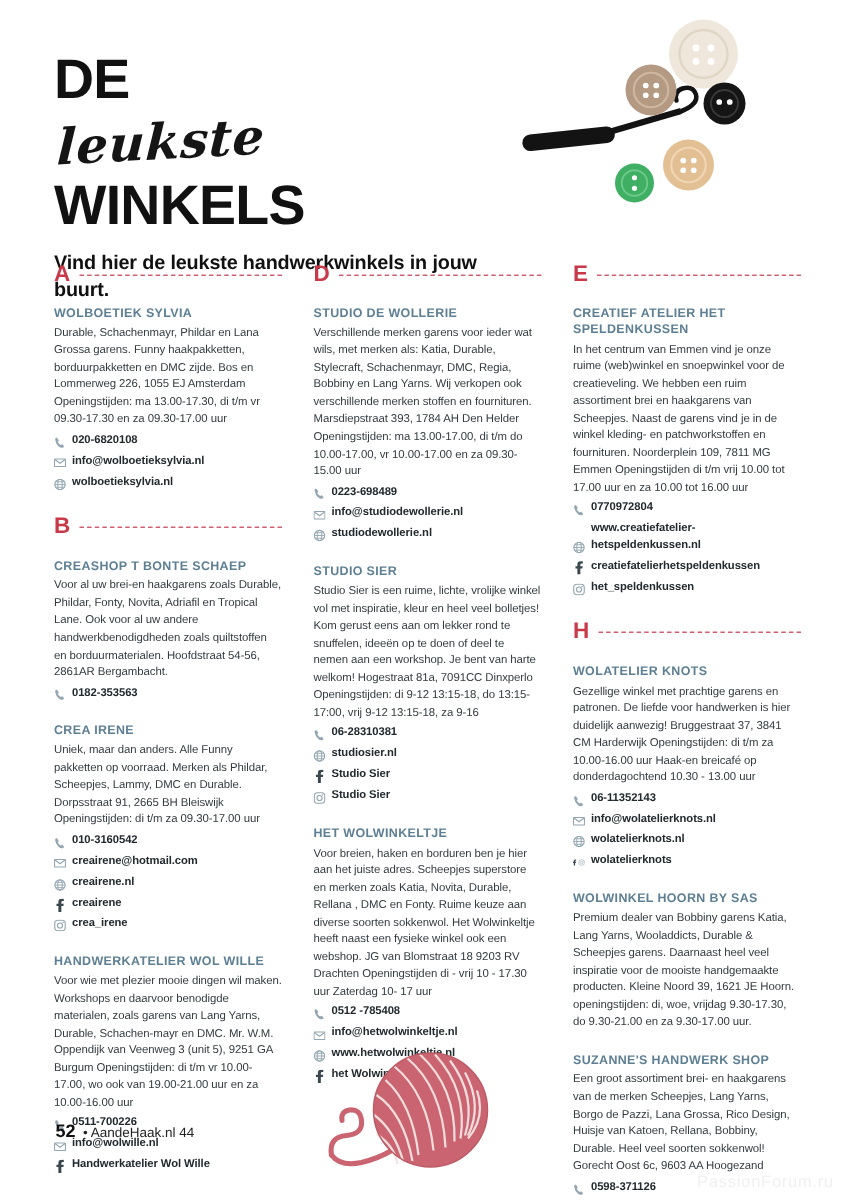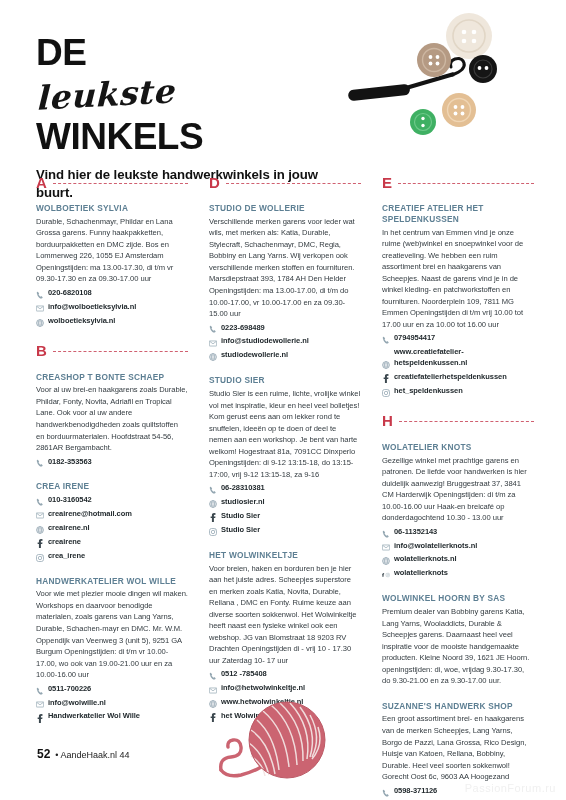--- a/index.html
+++ b/index.html
@@ -211,20 +211,21 @@
                 <svg width="8" height="8" viewBox="0 0 16 16">
                   <path d="M3 1.5 Q1.2 2 1.5 4.2 Q2.4 9.6 6.4 13.4 Q9.6 16 12.2 14.6 Q13.8 13.7 13.2 12.6 L11.4 10.6 Q10.8 10.1 10.1 10.6 L8.9 11.4 Q6.7 10 5 7.2 L6 6 Q6.5 5.4 6 4.8 L4.3 2 Q3.9 1.4 3 1.5 Z" fill="#93a6b1"></path>
                 </svg>
               </span>
               <span class="c-txt">0182-353563</span>
             </div>
           </div>
         </div>
         <div class="shop">
           <div class="shop-name">CREA IRENE</div>
+          <div class="shop-desc">Uniek, maar dan anders. Alle Funny pakketten op voorraad. Merken als Phildar, Scheepjes, Lammy, DMC en Durable. Dorpsstraat 91, 2665 BH Bleiswijk Openingstijden: di t/m za 09.30-17.00 uur</div>
           <div class="contacts">
             <div class="c-row">
               <span class="c-ico">
                 <svg width="8" height="8" viewBox="0 0 16 16">
                   <path d="M3 1.5 Q1.2 2 1.5 4.2 Q2.4 9.6 6.4 13.4 Q9.6 16 12.2 14.6 Q13.8 13.7 13.2 12.6 L11.4 10.6 Q10.8 10.1 10.1 10.6 L8.9 11.4 Q6.7 10 5 7.2 L6 6 Q6.5 5.4 6 4.8 L4.3 2 Q3.9 1.4 3 1.5 Z" fill="#93a6b1"></path>
                 </svg>
               </span>
               <span class="c-txt">010-3160542</span>
             </div>
             <div class="c-row">
@@ -428,21 +429,21 @@
         <div class="shop">
           <div class="shop-name">CREATIEF ATELIER HET SPELDENKUSSEN</div>
           <div class="shop-desc">In het centrum van Emmen vind je onze ruime (web)winkel en snoepwinkel voor de creatieveling. We hebben een ruim assortiment brei en haakgarens van Scheepjes. Naast de garens vind je in de winkel kleding- en patchworkstoffen en fournituren. Noorderplein 109, 7811 MG Emmen Openingstijden di t/m vrij 10.00 tot 17.00 uur en za 10.00 tot 16.00 uur</div>
           <div class="contacts">
             <div class="c-row">
               <span class="c-ico">
                 <svg width="8" height="8" viewBox="0 0 16 16">
                   <path d="M3 1.5 Q1.2 2 1.5 4.2 Q2.4 9.6 6.4 13.4 Q9.6 16 12.2 14.6 Q13.8 13.7 13.2 12.6 L11.4 10.6 Q10.8 10.1 10.1 10.6 L8.9 11.4 Q6.7 10 5 7.2 L6 6 Q6.5 5.4 6 4.8 L4.3 2 Q3.9 1.4 3 1.5 Z" fill="#93a6b1"></path>
                 </svg>
               </span>
-              <span class="c-txt">0794954417</span>
+              <span class="c-txt">0770972804</span>
             </div>
             <div class="c-row">
               <span class="c-ico">
                 <svg width="8" height="8" viewBox="0 0 16 16">
                   <circle cx="8" cy="8" r="6.9" fill="none" stroke="#93a6b1" stroke-width="1.5"></circle>
                   <ellipse cx="8" cy="8" rx="3" ry="6.9" fill="none" stroke="#93a6b1" stroke-width="1.3"></ellipse>
                   <path d="M1.3 8 H14.7 M2.3 4.4 H13.7 M2.3 11.6 H13.7" stroke="#93a6b1" stroke-width="1.2" fill="none"></path>
                 </svg>
               </span>
               <span class="c-txt">www.creatiefatelier-hetspeldenkussen.nl</span>

